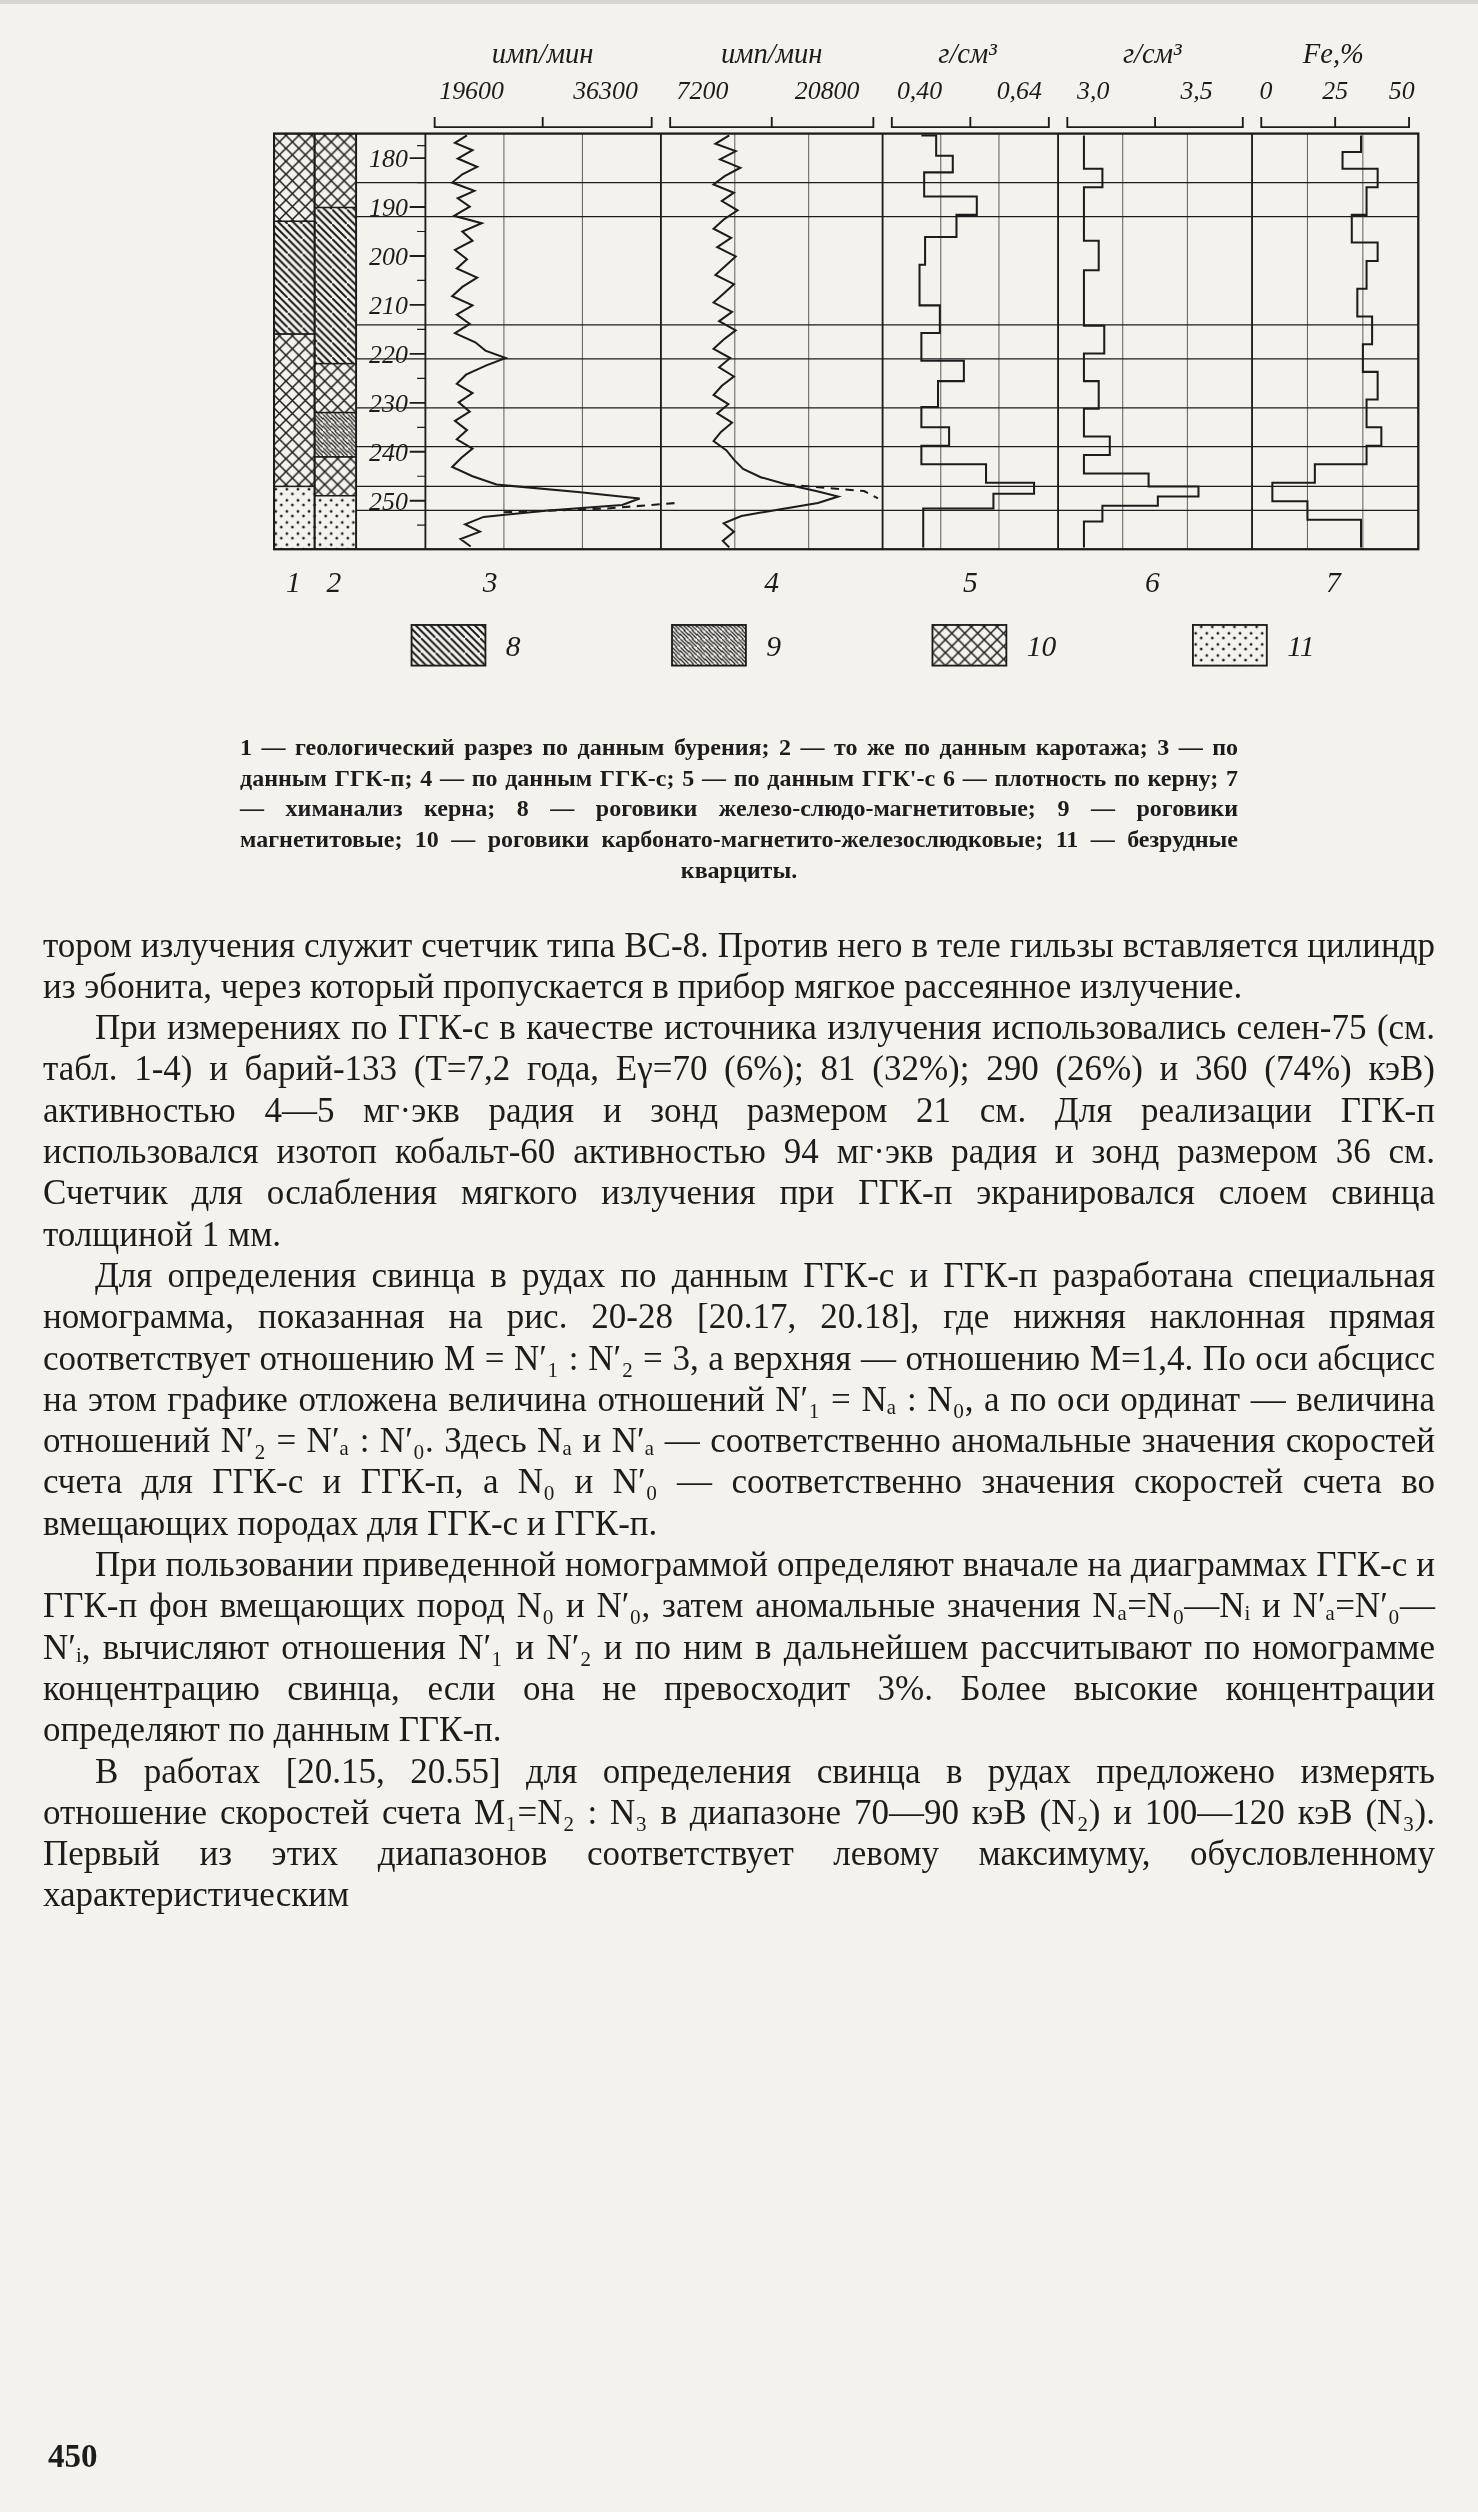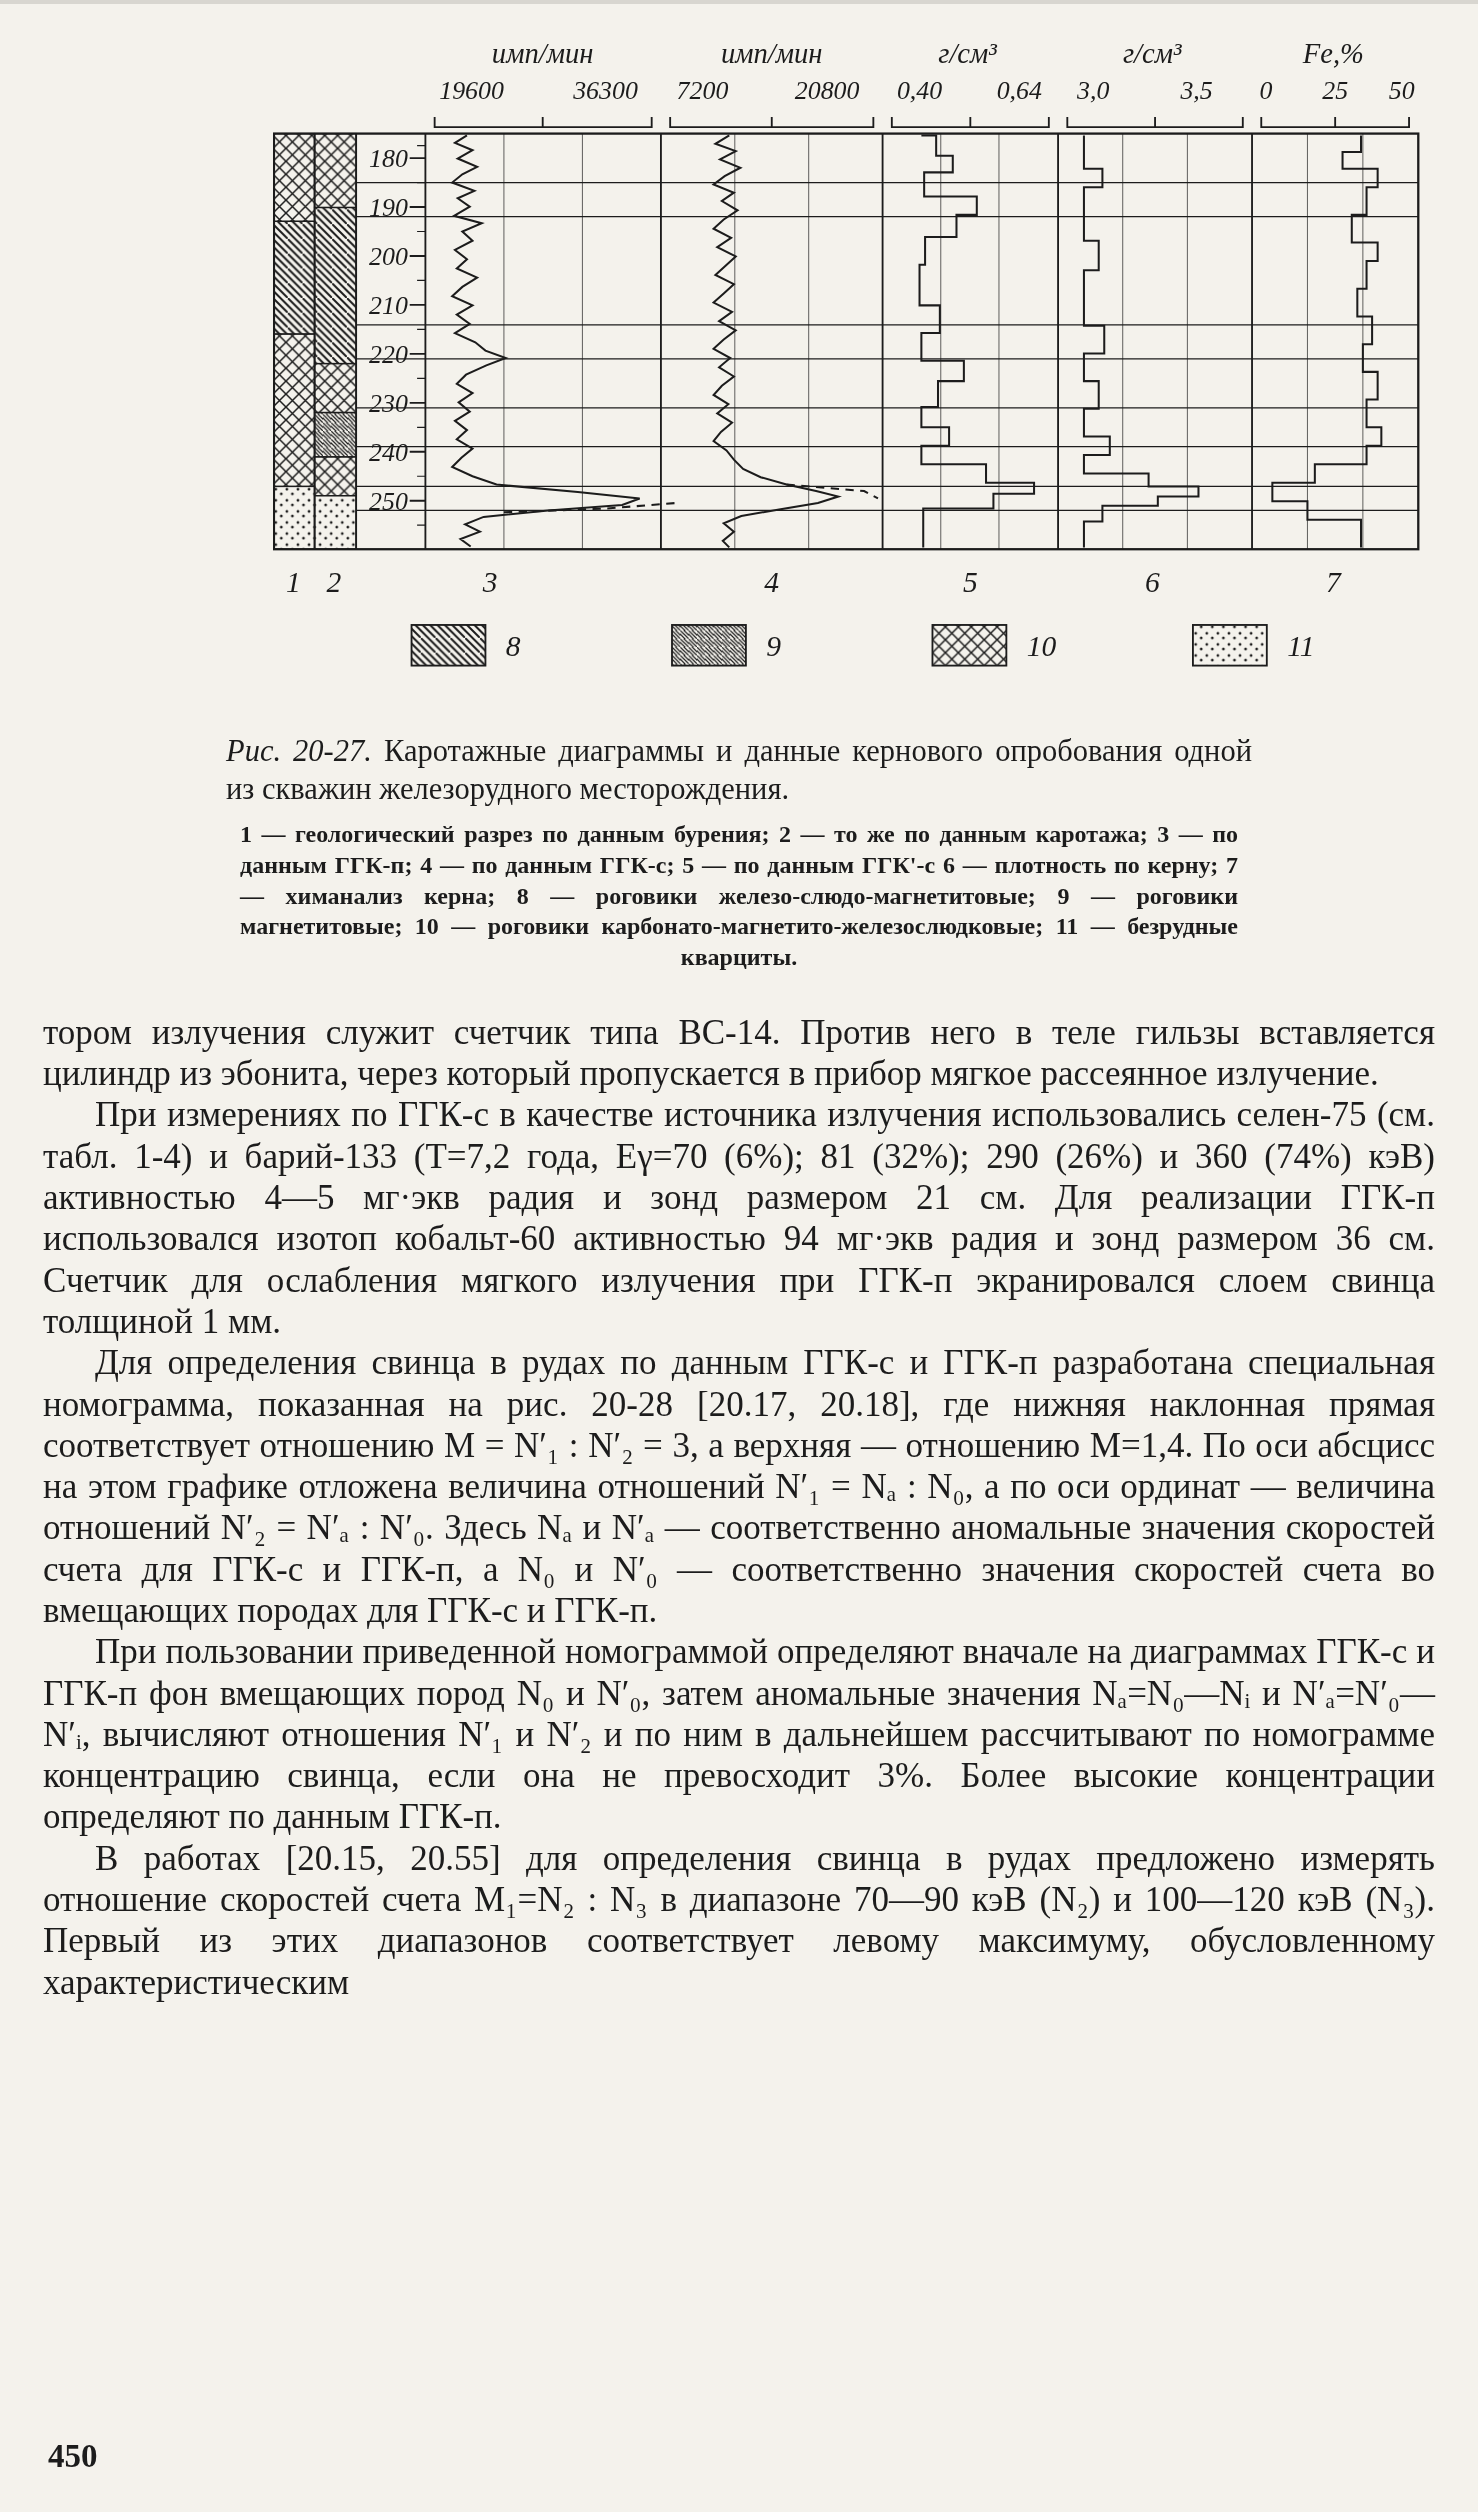--- a/index.html
+++ b/index.html
@@ -127,26 +127,25 @@
           <text x="534" y="676" class="trk">9</text>
           <rect x="714" y="642" width="80" height="44" fill="url(#pat-cross)" stroke="#1c1c1c" stroke-width="2"></rect>
           <text x="816" y="676" class="trk">10</text>
           <rect x="996" y="642" width="80" height="44" fill="url(#pat-dots)" stroke="#1c1c1c" stroke-width="2"></rect>
           <text x="1098" y="676" class="trk">11</text>
         </g>
     </svg>
   </div>
 
   <div class="caption">
-    <p class="cap-title"><span class="ital">Рис. 20-27.</span> <span>Каротажные диаграммы и данные кернового опробования одной из скважин железорудного месторождения.</span></p>
     <p class="cap-legend">1 — геологический разрез по данным бурения; 2 — то же по данным каротажа; 3 — по данным ГГК-п; 4 — по данным ГГК-с; 5 — по данным ГГК'-с 6 — плотность по керну; 7 — химанализ керна; 8 — роговики железо-слюдо-магнетитовые; 9 — роговики магнетитовые; 10 — роговики карбонато-магнетито-железослюдковые; 11 — безрудные кварциты.</p>
   </div>
 
   <div class="body-text">
-    <p>тором излучения служит счетчик типа ВС-14. Против него в теле гильзы вставляется цилиндр из эбонита, через который пропускается в прибор мягкое рассеянное излучение.</p>
+    <p>тором излучения служит счетчик типа ВС-8. Против него в теле гильзы вставляется цилиндр из эбонита, через который пропускается в прибор мягкое рассеянное излучение.</p>
     <p class="ind">При измерениях по ГГК-с в качестве источника излучения использовались селен-75 (см. табл. 1-4) и барий-133 (Т=7,2 года, Еγ=70 (6%); 81 (32%); 290 (26%) и 360 (74%) кэВ) активностью 4—5 мг·экв радия и зонд размером 21 см. Для реализации ГГК-п использовался изотоп кобальт-60 активностью 94 мг·экв радия и зонд размером 36 см. Счетчик для ослабления мягкого излучения при ГГК-п экранировался слоем свинца толщиной 1 мм.</p>
     <p class="ind">Для определения свинца в рудах по данным ГГК-с и ГГК-п разработана специальная номограмма, показанная на рис. 20-28 [20.17, 20.18], где нижняя наклонная прямая соответствует отношению M = N′₁ : N′₂ = 3, а верхняя — отношению M=1,4. По оси абсцисс на этом графике отложена величина отношений N′₁ = Nₐ : N₀, а по оси ординат — величина отношений N′₂ = N′ₐ : N′₀. Здесь Nₐ и N′ₐ — соответственно аномальные значения скоростей счета для ГГК-с и ГГК-п, а N₀ и N′₀ — соответственно значения скоростей счета во вмещающих породах для ГГК-с и ГГК-п.</p>
     <p class="ind">При пользовании приведенной номограммой определяют вначале на диаграммах ГГК-с и ГГК-п фон вмещающих пород N₀ и N′₀, затем аномальные значения Nₐ=N₀—Nᵢ и N′ₐ=N′₀—N′ᵢ, вычисляют отношения N′₁ и N′₂ и по ним в дальнейшем рассчитывают по номограмме концентрацию свинца, если она не превосходит 3%. Более высокие концентрации определяют по данным ГГК-п.</p>
     <p class="ind">В работах [20.15, 20.55] для определения свинца в рудах предложено измерять отношение скоростей счета М₁=N₂ : N₃ в диапазоне 70—90 кэВ (N₂) и 100—120 кэВ (N₃). Первый из этих диапазонов соответствует левому максимуму, обусловленному характеристическим</p>
   </div>
 
   <div class="pagenum">450</div>
 
 </div>
 

